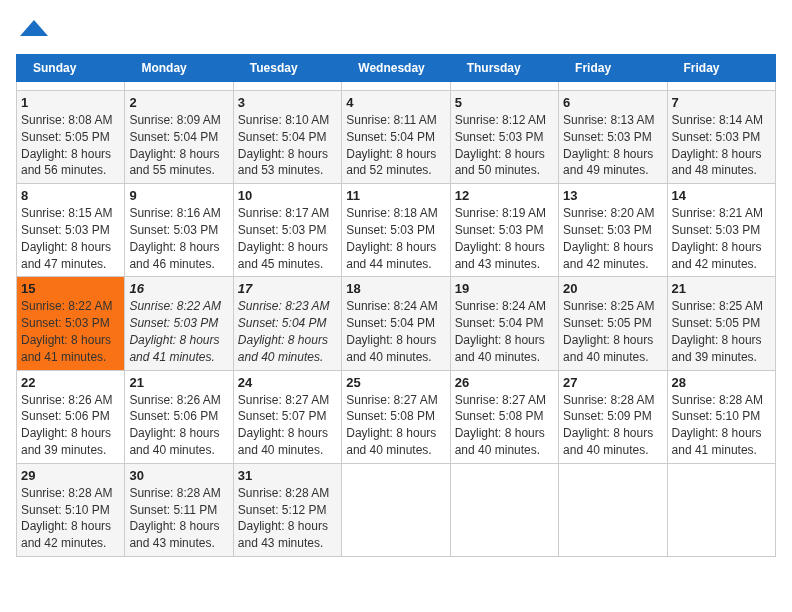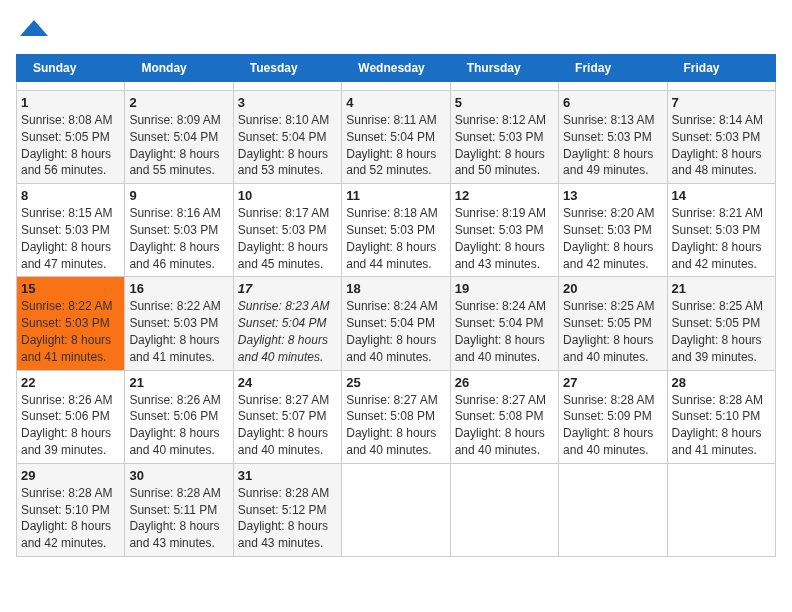--- a/index.html
+++ b/index.html
@@ -192,21 +192,21 @@
         <td>
           <span class="day-num">14</span>
           <div class="day-info">Sunrise: 8:21 AM<br>Sunset: 5:03 PM<br>Daylight: 8 hours and 42 minutes.</div>
         </td>
       </tr>
       <tr>
         <td style="background: #f97316;">
           <span class="day-num">15</span>
           <div class="day-info">Sunrise: 8:22 AM<br>Sunset: 5:03 PM<br>Daylight: 8 hours and 41 minutes.</div>
         </td>
-        <td style="background: rgb(245, 245, 245);">
+        <td style="background: rgb(245, 245, 245); font-style: italic;">
           <span class="day-num">16</span>
           <div class="day-info">Sunrise: 8:22 AM<br>Sunset: 5:03 PM<br>Daylight: 8 hours and 41 minutes.</div>
         </td>
         <td style="background: rgb(245, 245, 245); font-style: italic;">
           <span class="day-num">17</span>
           <div class="day-info">Sunrise: 8:23 AM<br>Sunset: 5:04 PM<br>Daylight: 8 hours and 40 minutes.</div>
         </td>
         <td style="background: rgb(245, 245, 245);">
           <span class="day-num">18</span>
           <div class="day-info">Sunrise: 8:24 AM<br>Sunset: 5:04 PM<br>Daylight: 8 hours and 40 minutes.</div>

